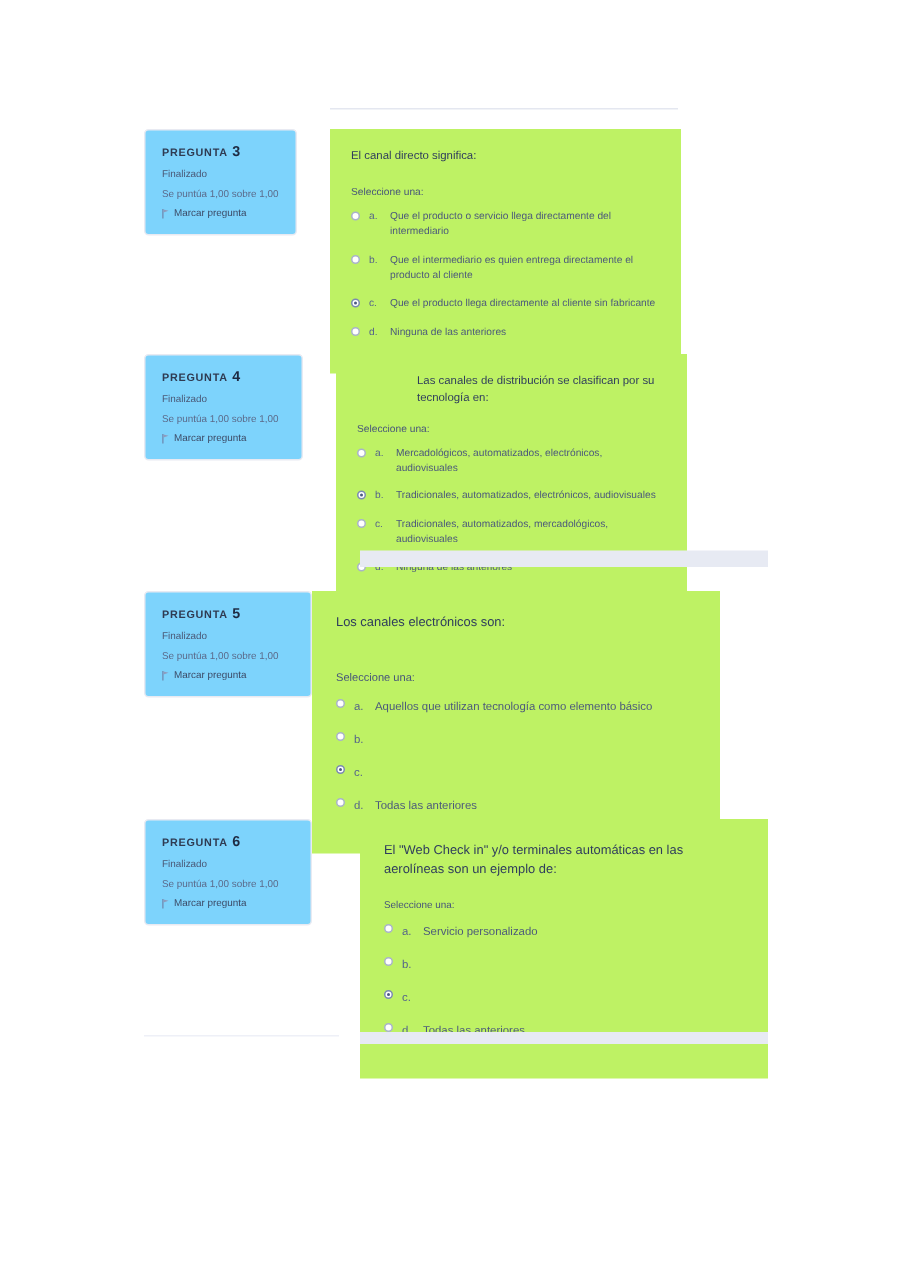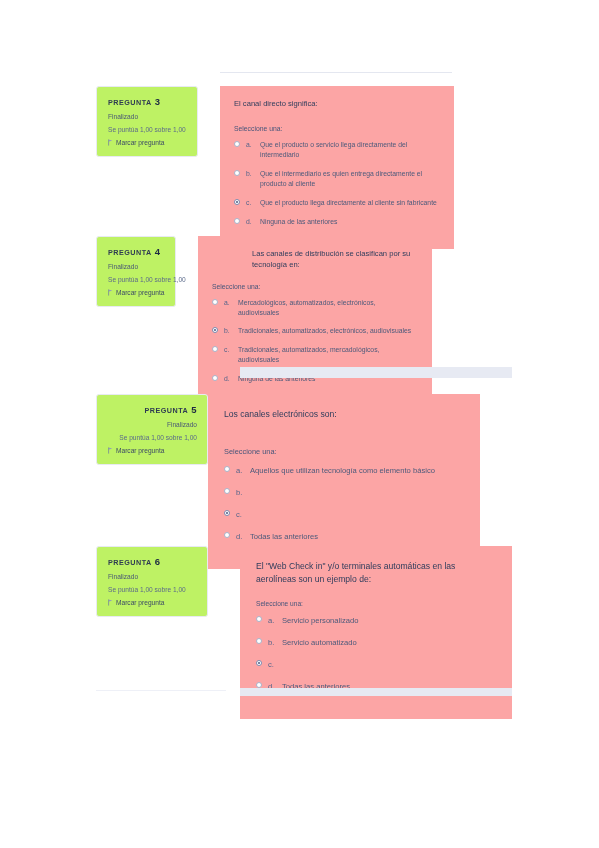--- a/index.html
+++ b/index.html
@@ -26,21 +26,21 @@
   .qblock {
     position: absolute;
     display: flex;
     align-items: flex-start;
   }
 
   .info-box {
     box-sizing: border-box;
     border: 1px solid #e8eaf2;
     border-radius: 3px;
-    background: #bef264;
+    background: #7dd3fc;
     padding: 9px 10px 10px 11px;
   }
   .info-title {
     font-size: 7.2px;
     letter-spacing: 0.5px;
     font-weight: bold;
     color: #2f3b52;
     text-transform: uppercase;
     margin-bottom: 6px;
     white-space: nowrap;
@@ -71,21 +71,21 @@
     height: 7px;
     display: inline-block;
     position: relative;
     flex: none;
   }
   .flag-icon svg { display: block; }
 
   
   .qpanel {
     box-sizing: border-box;
-    background: #fca5a5;
+    background: #bef264;
     padding: 12px 14px 14px 14px;
   }
   .qtext {
     font-size: 7.6px;
     line-height: 1.5;
     color: #2f3d5c;
     margin: 0 0 16px 0;
     font-weight: normal;
   }
   .qtext.big {
@@ -203,21 +203,21 @@
         <li class="opt">
           <span class="radio"></span>
           <span class="opt-letter">d.</span>
           <span class="opt-text">Ninguna de las anteriores</span>
         </li>
       </ul>
     </div>
   </div>
 
   <div class="qblock" style="left:96px; top:236px;">
-    <div class="info-box" style="width:80px;">
+    <div class="info-box" style="width:106px;">
       <div class="info-title">
         <span>PREGUNTA</span><span class="num">4</span>
       </div>
       <div class="info-line">Finalizado</div>
       <div class="info-line muted">Se puntúa 1,00 sobre 1,00</div>
       <div class="flag-line">
         <span class="flag-icon">
           <svg width="5" height="7" viewBox="0 0 5 7">
               <path d="M0.6 0.4 L0.6 6.6" stroke="#6b7aa0" stroke-width="0.7" fill="none"></path>
               <path d="M1 0.7 L4.4 1.5 L1 2.6 Z" fill="#8e9bbd"></path>
@@ -251,21 +251,21 @@
           <span class="opt-letter">d.</span>
           <span class="opt-text">Ninguna de las anteriores</span>
         </li>
       </ul>
     </div>
   </div>
 
   <div class="bar" style="left:240px; top:367px; width:272px; height:11px;"></div>
 
   <div class="qblock" style="left:96px; top:394px;">
-    <div class="info-box" style="width:112px;text-align:right;">
+    <div class="info-box" style="width:112px;">
       <div class="info-title">
         <span>PREGUNTA</span><span class="num">5</span>
       </div>
       <div class="info-line">Finalizado</div>
       <div class="info-line muted">Se puntúa 1,00 sobre 1,00</div>
       <div class="flag-line">
         <span class="flag-icon">
           <svg width="5" height="7" viewBox="0 0 5 7">
               <path d="M0.6 0.4 L0.6 6.6" stroke="#6b7aa0" stroke-width="0.7" fill="none"></path>
               <path d="M1 0.7 L4.4 1.5 L1 2.6 Z" fill="#8e9bbd"></path>
@@ -324,21 +324,20 @@
       <div class="select-label" style="font-size:6.6px; margin-bottom:8px;">Seleccione una:</div>
       <ul class="opt-list">
         <li class="opt large">
           <span class="radio"></span>
           <span class="opt-letter">a.</span>
           <span class="opt-text">Servicio personalizado</span>
         </li>
         <li class="opt large">
           <span class="radio"></span>
           <span class="opt-letter">b.</span>
-          <span class="opt-text">Servicio automatizado</span>
         </li>
         <li class="opt large">
           <span class="radio checked"></span>
           <span class="opt-letter">c.</span>
         </li>
         <li class="opt large">
           <span class="radio"></span>
           <span class="opt-letter">d.</span>
           <span class="opt-text">Todas las anteriores</span>
         </li>

